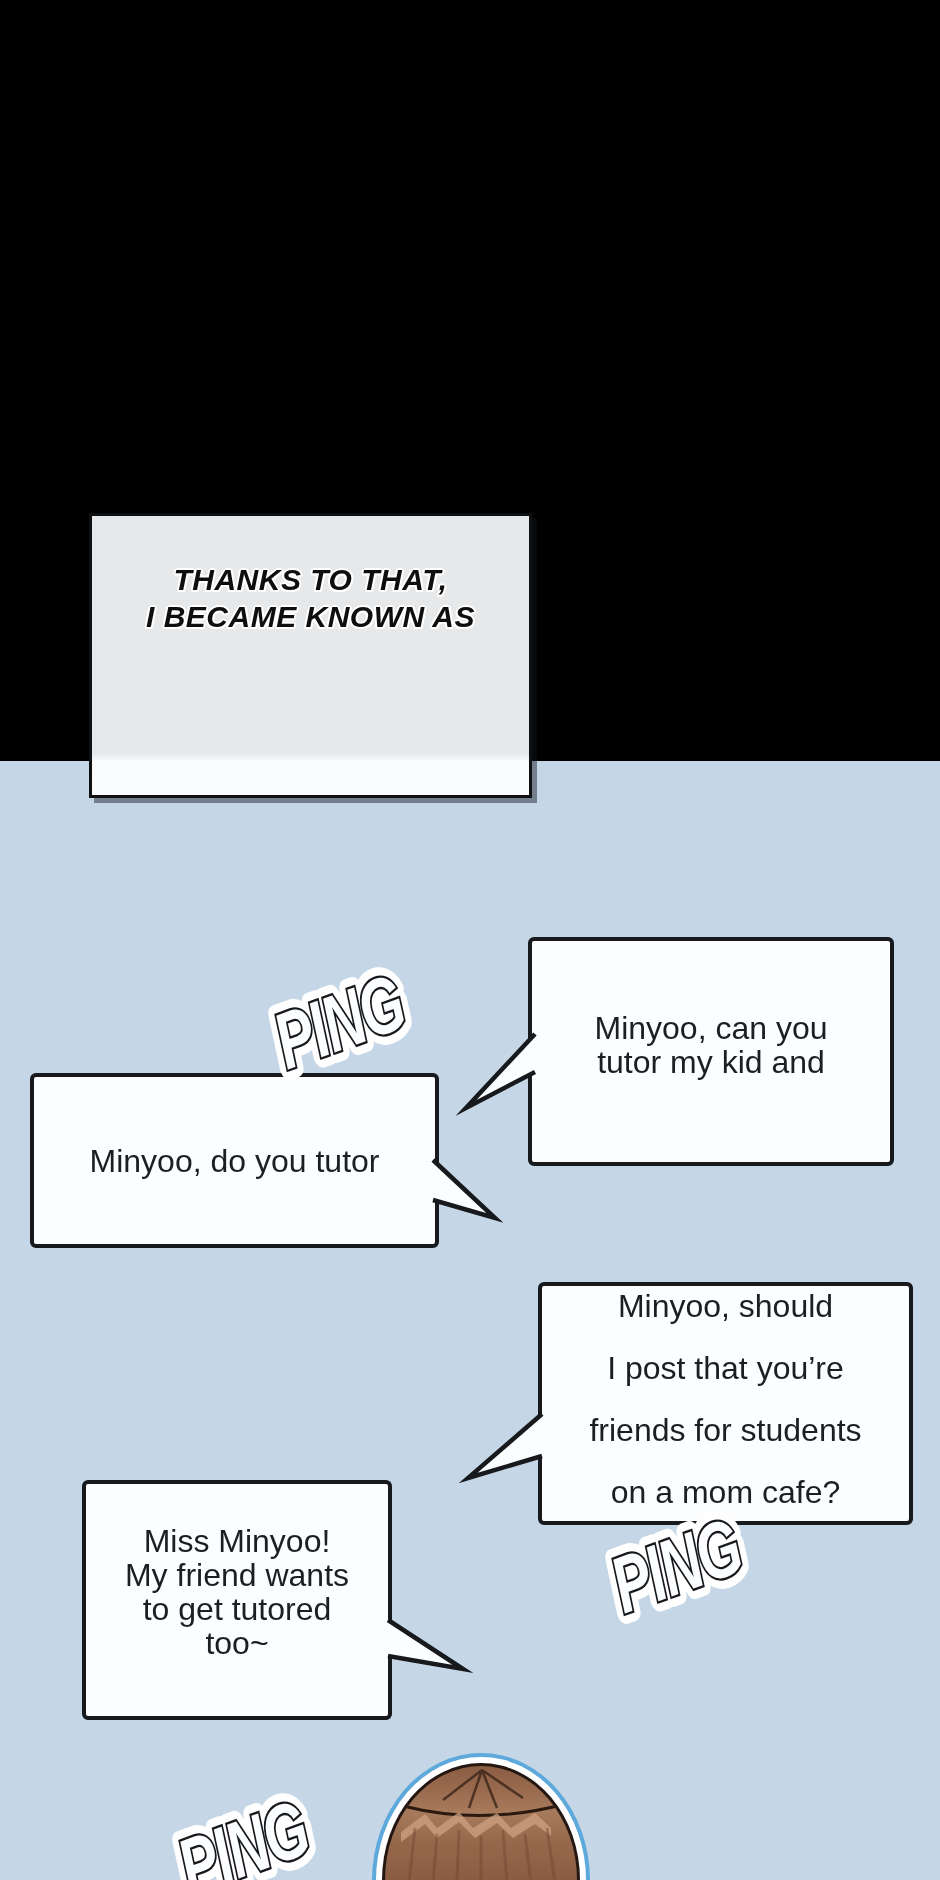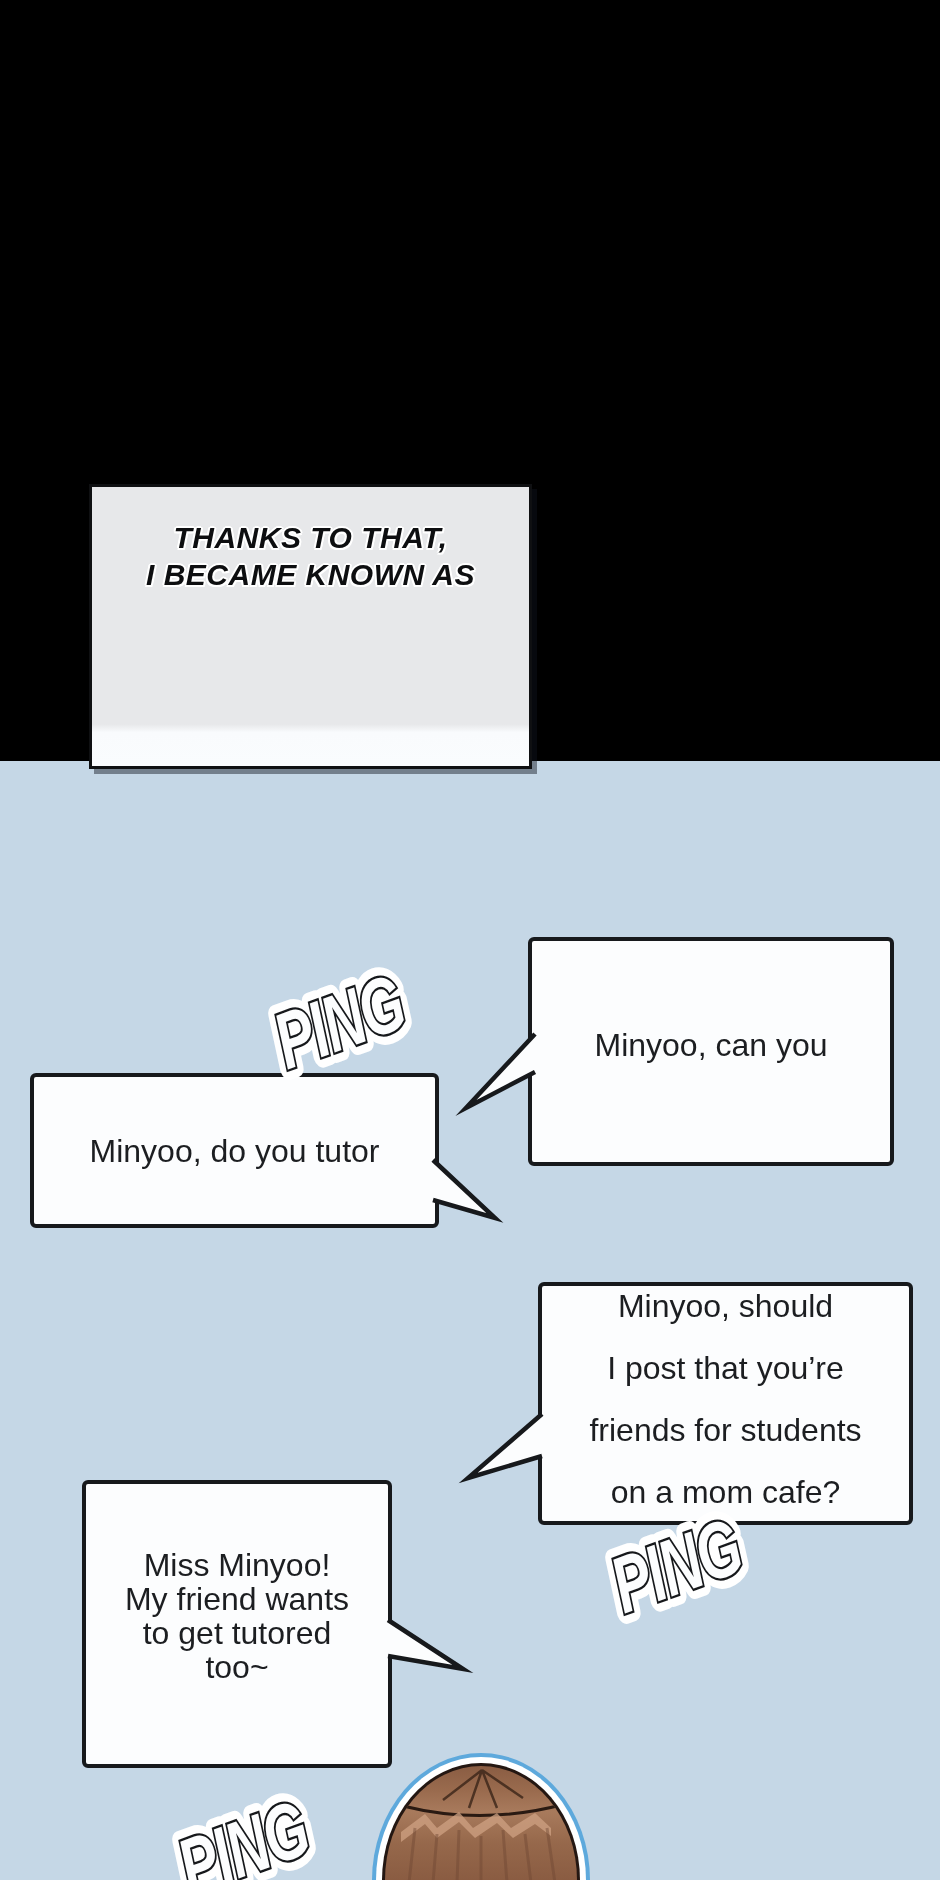--- a/index.html
+++ b/index.html
@@ -12,27 +12,27 @@
   html,body{margin:0;padding:0;background:#222;}
   .page{
     position:relative;width:940px;height:1880px;overflow:hidden;
     background:var(--bg-blue);
     font-family:"Liberation Sans",sans-serif;
   }
   .black-top{position:absolute;left:0;top:0;width:940px;height:761px;background:var(--bg-black);}
 
   
   .caption{
-    position:absolute;left:89px;top:484px;width:443px;height:285px;
+    position:absolute;left:89px;top:513px;width:443px;height:285px;
     box-sizing:border-box;
     background:linear-gradient(180deg,#e7e8ea 0%,#e7e8ea 85%,#f9fbfd 88%,#fafcfe 100%);
     border:3px solid #0f1012;
     box-shadow:5px 5px 0 rgba(15,20,30,0.45);
     text-align:center;
-    padding-top:32px;
+    padding-top:45px;
   }
   .caption .cap-ln{
     display:block;
     font-style:italic;font-weight:700;font-size:30px;line-height:37px;
     letter-spacing:0.5px;color:#0d0e10;
     text-shadow:2px 0 0 #fff,-2px 0 0 #fff,0 2px 0 #fff,0 -2px 0 #fff,
                 1.5px 1.5px 0 #fff,-1.5px 1.5px 0 #fff,1.5px -1.5px 0 #fff,-1.5px -1.5px 0 #fff;
   }
 
   
@@ -40,23 +40,23 @@
     position:absolute;box-sizing:border-box;
     background:var(--bubble-fill);
     border:4px solid var(--bubble-border);
     border-radius:6px;
     display:flex;flex-direction:column;justify-content:center;
     text-align:center;color:var(--text);
     font-size:32px;line-height:34px;font-weight:400;
   }
   .bubble .ln{display:block;white-space:nowrap;}
   .b1{left:528px;top:937px;width:366px;height:229px;padding-bottom:14px;}
-  .b2{left:30px;top:1073px;width:409px;height:155px;}
+  .b2{left:30px;top:1073px;width:409px;height:175px;}
   .b3{left:538px;top:1282px;width:375px;height:243px;padding-bottom:10px;gap:28px;}
-  .b4{left:82px;top:1480px;width:310px;height:288px;padding-bottom:16px;}
+  .b4{left:82px;top:1480px;width:310px;height:240px;padding-bottom:16px;}
   .tail{position:absolute;overflow:visible;}
   .tail path{fill:var(--bubble-fill);stroke:var(--bubble-border);stroke-width:4.5;stroke-linejoin:miter;stroke-miterlimit:20;}
 
   
   .sfx{position:absolute;overflow:visible;}
   .sfx text{
     font-family:"Liberation Sans",sans-serif;font-weight:700;font-style:italic;
     font-size:66px;letter-spacing:-2px;text-anchor:middle;dominant-baseline:central;
   }
   .sfx .halo{fill:#ffffff;stroke:#ffffff;stroke-width:18;stroke-linejoin:round;}
@@ -88,20 +88,21 @@
 
   <div class="black-top"></div>
 
   <div class="caption">
     <span class="cap-ln">THANKS TO THAT,</span>
     <span class="cap-ln">I BECAME KNOWN AS</span>
   </div>
 
   <div class="bubble b1">
     <span class="ln">Minyoo, can you</span>
+    <span class="ln">tutor my kid and</span>
   </div>
   <svg class="tail" style="left:455px;top:1025px" width="90" height="95">
     <path d="M 80 9 L 11 83 L 80 47"></path>
   </svg>
 
   <div class="bubble b2">
     <span class="ln">Minyoo, do you tutor</span>
   </div>
   <svg class="tail" style="left:425px;top:1150px" width="80" height="80">
     <path d="M 8 10 L 70 68 L 8 50"></path>

